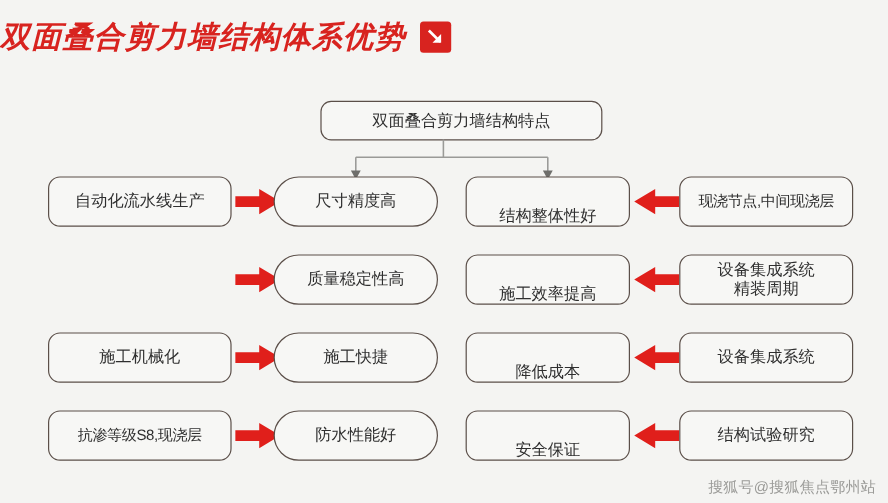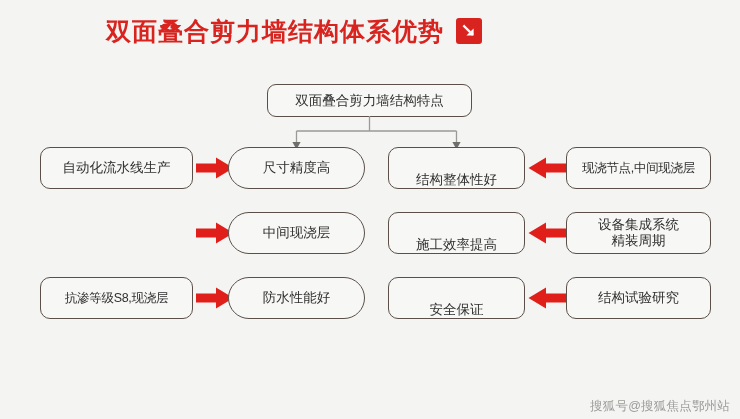--- a/index.html
+++ b/index.html
@@ -9,21 +9,21 @@
     background:#f4f4f2;
     font-family:"Liberation Sans","DejaVu Sans",sans-serif;
     overflow:hidden;
     position:relative;
   }
   #stage{position:relative;width:740px;height:419px;}
 
   
   .title-row{
     position:absolute;left:0;top:18px;width:588px;
-    display:flex;align-items:center;justify-content:center;gap:12px;
+    display:flex;align-items:center;gap:12px;font-style:italic;
   }
   .title-text{
     color:#d8231f;
     font-size:25px;
     font-weight:bold;
     letter-spacing:1px;
     line-height:1;
     white-space:nowrap;
   }
   .title-badge{
@@ -32,21 +32,21 @@
     border-radius:3px;
     display:flex;align-items:center;justify-content:center;
     flex:0 0 auto;
   }
   .title-badge svg{display:block;}
 
   
   .top-node{
     position:absolute;
     left:267px;top:84px;
-    width:205px;height:33px;
+    width:235px;height:33px;
     border:1.6px solid #5b4f49;
     border-radius:9px;
     background:#f7f7f5;
     display:flex;align-items:center;justify-content:center;
     box-sizing:border-box;
   }
   .top-node .cell-label{font-size:13.5px;color:#2f2f2f;}
 
   
   .connector{
@@ -168,36 +168,60 @@
       </div>
     </div>
 
     <div class="row">
       <div class="arrow arrow-right">
         <svg width="38" height="22" viewBox="0 0 38 22" aria-hidden="true">
           <path d="M0 6.5 L20 6.5 L20 0.5 L37.5 11 L20 21.5 L20 15.5 L0 15.5 Z" fill="#e01f1b"></path>
         </svg>
       </div>
       <div class="box col2">
-        <span class="cell-label">中间现浇层</span>
+        <span class="cell-label">质量稳定性高</span>
       </div>
       <div class="box col3">
         <span class="cell-label">施工效率提高</span>
       </div>
       <div class="arrow arrow-left">
         <svg width="38" height="22" viewBox="0 0 38 22" aria-hidden="true">
           <path d="M38 6.5 L18 6.5 L18 0.5 L0.5 11 L18 21.5 L18 15.5 L38 15.5 Z" fill="#e01f1b"></path>
         </svg>
       </div>
       <div class="box col4">
         <span class="cell-label">设备集成系统
 精装周期</span>
       </div>
     </div>
 
+    <div class="row">
+      <div class="box col1">
+        <span class="cell-label">施工机械化</span>
+      </div>
+      <div class="arrow arrow-right">
+        <svg width="38" height="22" viewBox="0 0 38 22" aria-hidden="true">
+          <path d="M0 6.5 L20 6.5 L20 0.5 L37.5 11 L20 21.5 L20 15.5 L0 15.5 Z" fill="#e01f1b"></path>
+        </svg>
+      </div>
+      <div class="box col2">
+        <span class="cell-label">施工快捷</span>
+      </div>
+      <div class="box col3">
+        <span class="cell-label">降低成本</span>
+      </div>
+      <div class="arrow arrow-left">
+        <svg width="38" height="22" viewBox="0 0 38 22" aria-hidden="true">
+          <path d="M38 6.5 L18 6.5 L18 0.5 L0.5 11 L18 21.5 L18 15.5 L38 15.5 Z" fill="#e01f1b"></path>
+        </svg>
+      </div>
+      <div class="box col4">
+        <span class="cell-label">设备集成系统</span>
+      </div>
+    </div>
 
     <div class="row">
       <div class="box col1">
         <span class="cell-label small tight">抗渗等级S8,现浇层</span>
       </div>
       <div class="arrow arrow-right">
         <svg width="38" height="22" viewBox="0 0 38 22" aria-hidden="true">
           <path d="M0 6.5 L20 6.5 L20 0.5 L37.5 11 L20 21.5 L20 15.5 L0 15.5 Z" fill="#e01f1b"></path>
         </svg>
       </div>

